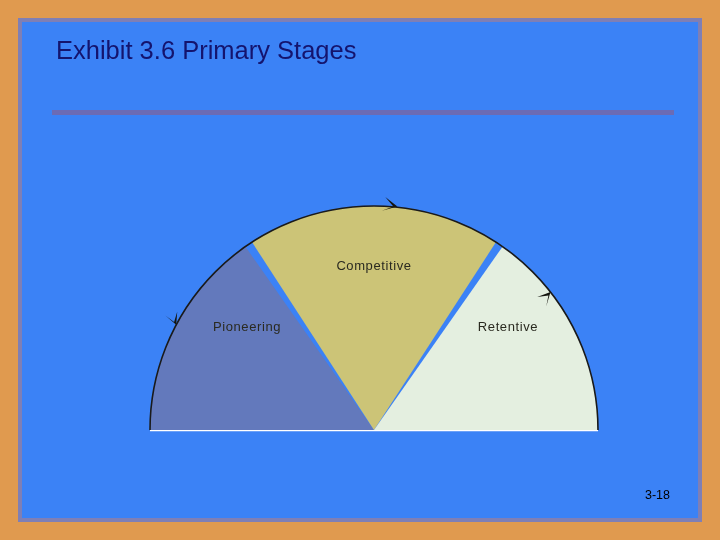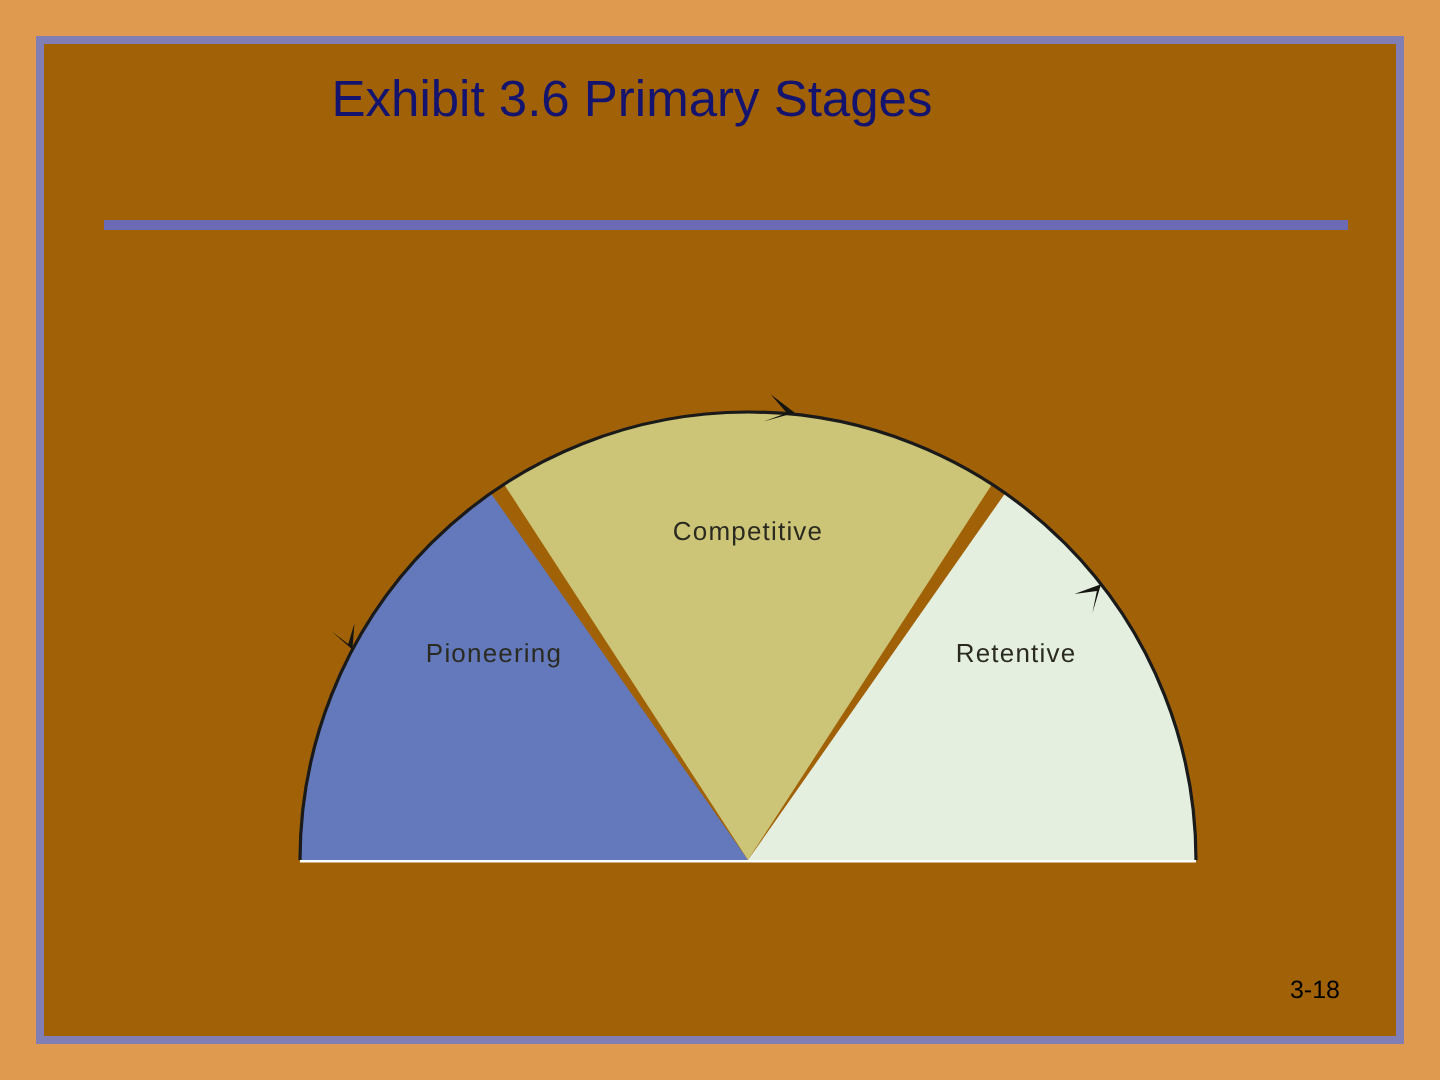--- a/index.html
+++ b/index.html
@@ -32,24 +32,23 @@
     box-sizing: border-box;
   }
 
   
   #canvas {
     position: absolute;
     left: 4px;
     top: 4px;
     right: 4px;
     bottom: 4px;
-    background: #a16207;
+    background: #3b82f6;
     box-sizing: border-box;
     overflow: hidden;
-    text-align: center;
   }
 
   
   #title-block {
     position: absolute;
     left: 34px;
     top: 12px;
     width: 520px;
   }
   .title-line {

